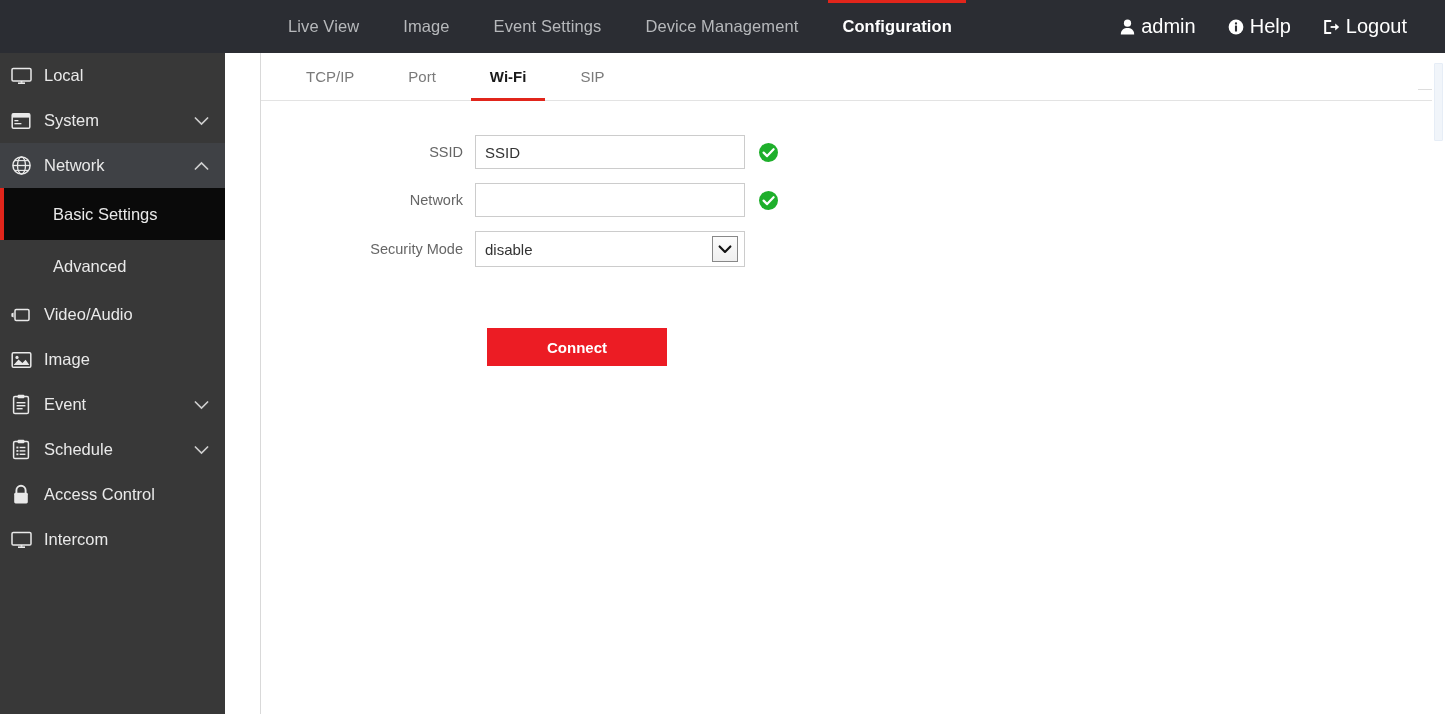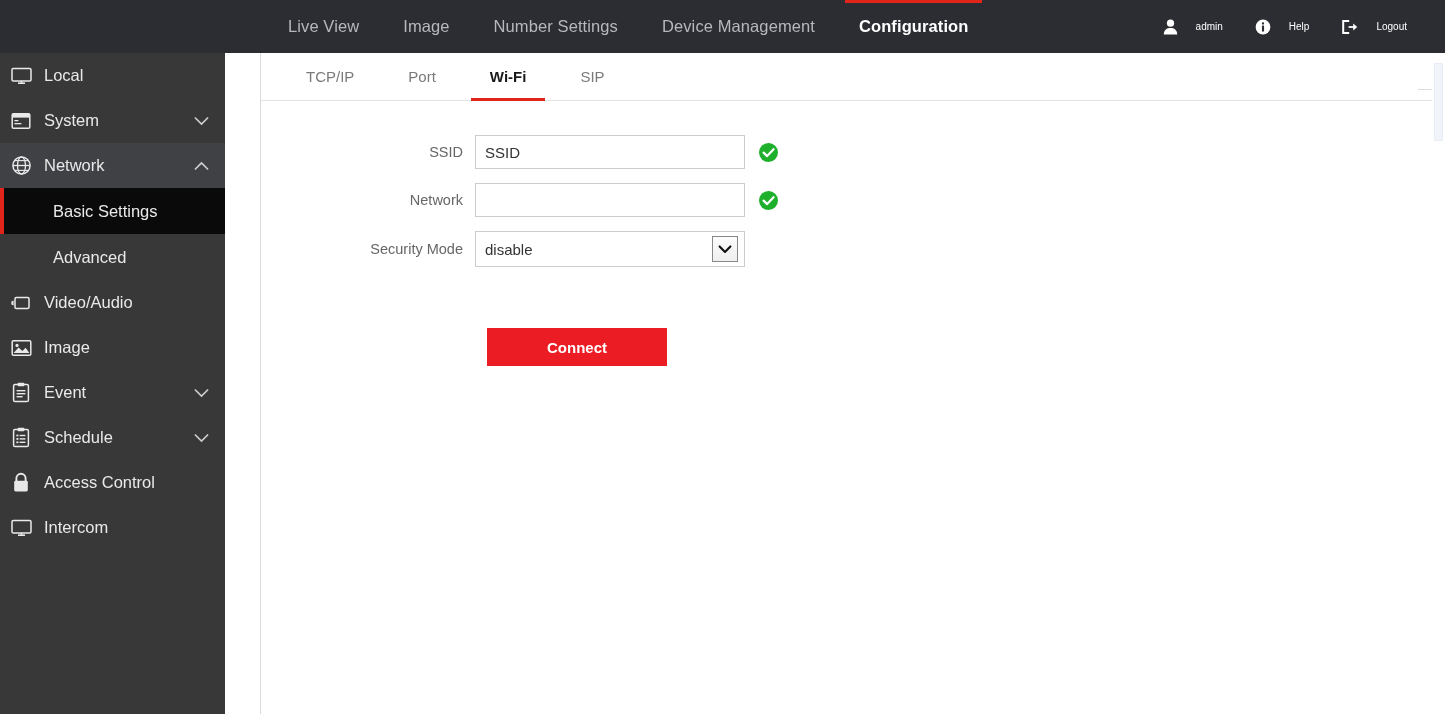--- a/index.html
+++ b/index.html
@@ -36,22 +36,22 @@
     content: ""; position: absolute; top: 0; left: 8px; right: 8px;
     height: 3px; background: #e1251b;
   }
   .topbar-right {
     margin-left: auto;
     display: flex; align-items: center;
     padding-right: 22px;
     height: 53px;
   }
   .topbar-right .tb-item {
-    display: flex; align-items: center; gap: 18px;
-    color: #ffffff; font-size: 10px;
+    display: flex; align-items: center; gap: 6px;
+    color: #ffffff; font-size: 20px;
     padding: 0 16px; cursor: pointer; white-space: nowrap;
   }
   .tb-item svg { display: block; }
 
   
   .sidebar {
     position: absolute; top: 53px; left: 0;
     width: 225px; height: 661px;
     background: #383838;
     overflow: hidden;
@@ -74,21 +74,21 @@
   }
   .side-ico svg { display: block; }
   .side-label { flex: 1 1 auto; }
   .side-chev {
     width: 16px; height: 16px; flex: 0 0 16px;
     display: flex; align-items: center; justify-content: center;
     opacity: .85;
   }
   .side-sub {
     position: relative;
-    height: 46px;
+    height: 52px;
     display: flex; align-items: center;
     padding-left: 53px;
     color: #e9e9e9;
     font-size: 16.5px;
     cursor: pointer;
     background: #383838;
     white-space: nowrap;
   }
   .side-sub.selected { background: #0a0a0a; }
   .side-sub.selected::before {
@@ -214,21 +214,21 @@
     <div class="topbar-left"></div>
 
     <div class="topnav">
       <div class="topnav-item">
         <span>Live View</span>
       </div>
       <div class="topnav-item">
         <span>Image</span>
       </div>
       <div class="topnav-item">
-        <span>Number Settings</span>
+        <span>Event Settings</span>
       </div>
       <div class="topnav-item">
         <span>Device Management</span>
       </div>
       <div class="topnav-item active">
         <span>Configuration</span>
       </div>
     </div>
 
     <div class="topbar-right">

